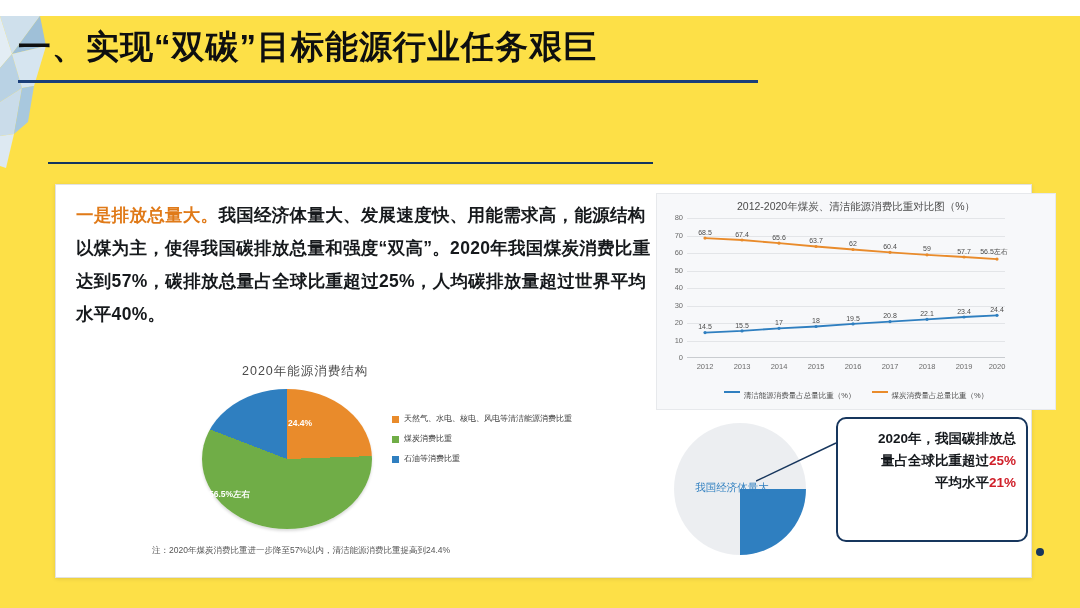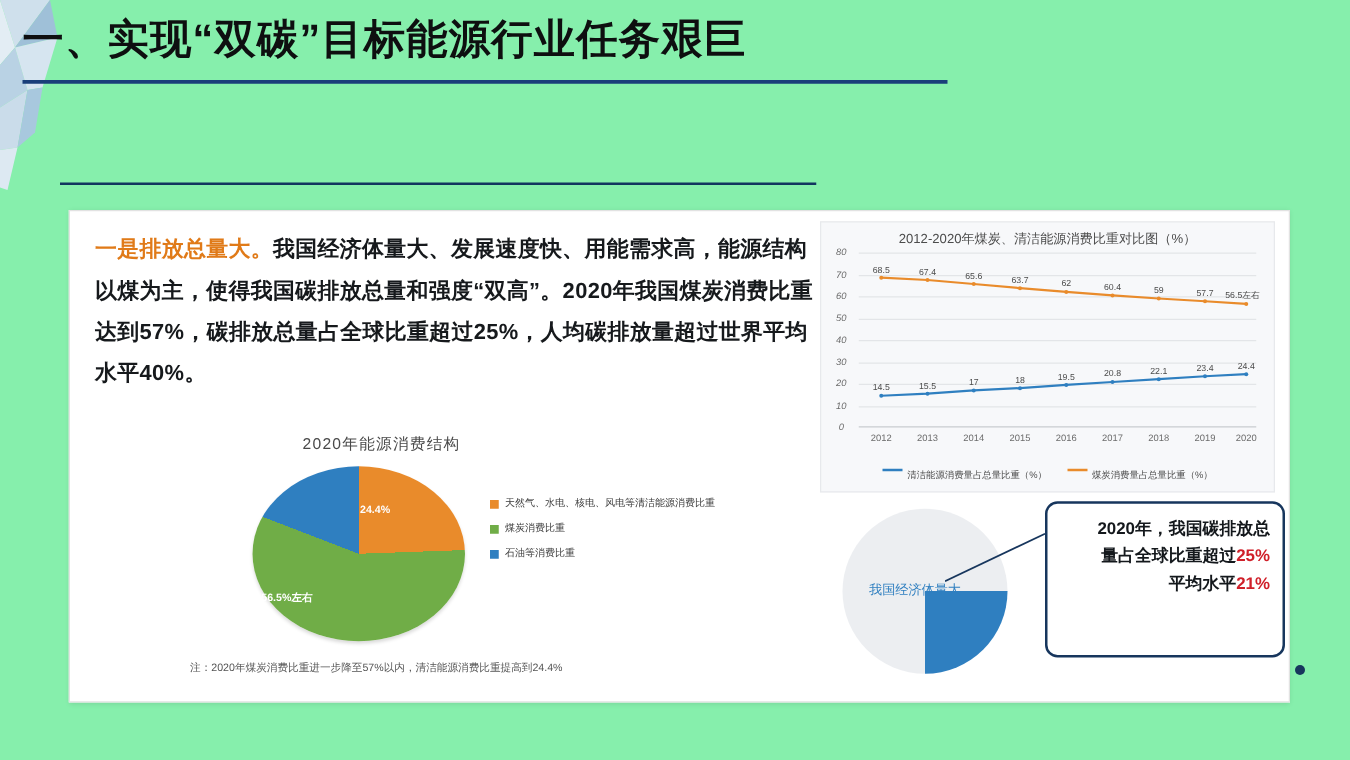--- a/index.html
+++ b/index.html
@@ -10,21 +10,22 @@
     width: 1080px;
     height: 608px;
     background: #ffffff;
     font-family: "Liberation Sans", sans-serif;
     overflow: hidden;
     position: relative;
   }
   .slide {
     position: absolute;
     inset: 0;
-    background: #86efac;
+    background: #fde047;
+    margin-top: 16px;
   }
   
   .crystal {
     position: absolute;
     left: 0;
     top: 0;
     width: 46px;
     height: 180px;
     overflow: hidden;
   }
@@ -200,20 +201,21 @@
 
   
   .line-panel {
     position: absolute;
     left: 600px;
     top: 8px;
     width: 362px;
     height: 215px;
     background: #f7f8fa;
     border: 1px solid #e7e9ec;
+    padding-left: 36px;
   }
   .line-title {
     position: absolute;
     left: 0; right: 0;
     top: 6px;
     text-align: center;
     font-size: 10.5px;
     color: #4c4c4c;
   }
   .chart-area {
@@ -222,22 +224,21 @@
     top: 24px;
     width: 318px;
     height: 140px;
   }
   .ytick {
     position: absolute;
     left: -24px;
     font-size: 7.5px;
     color: #6b6b6b;
     width: 20px;
-    text-align: center;
-    font-style: italic;
+    text-align: right;
   }
   .gridline {
     position: absolute;
     left: 0;
     width: 100%;
     height: 1px;
     background: #e3e5e8;
   }
   .axis-x {
     position: absolute;

